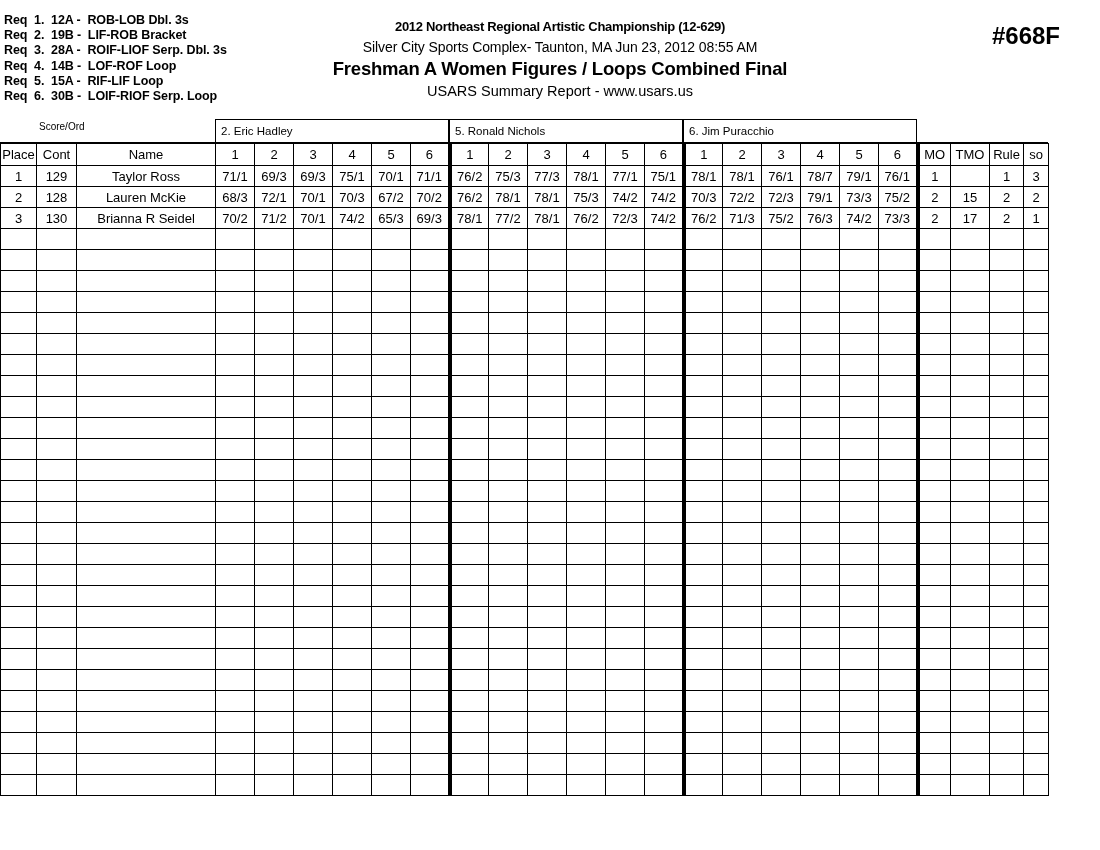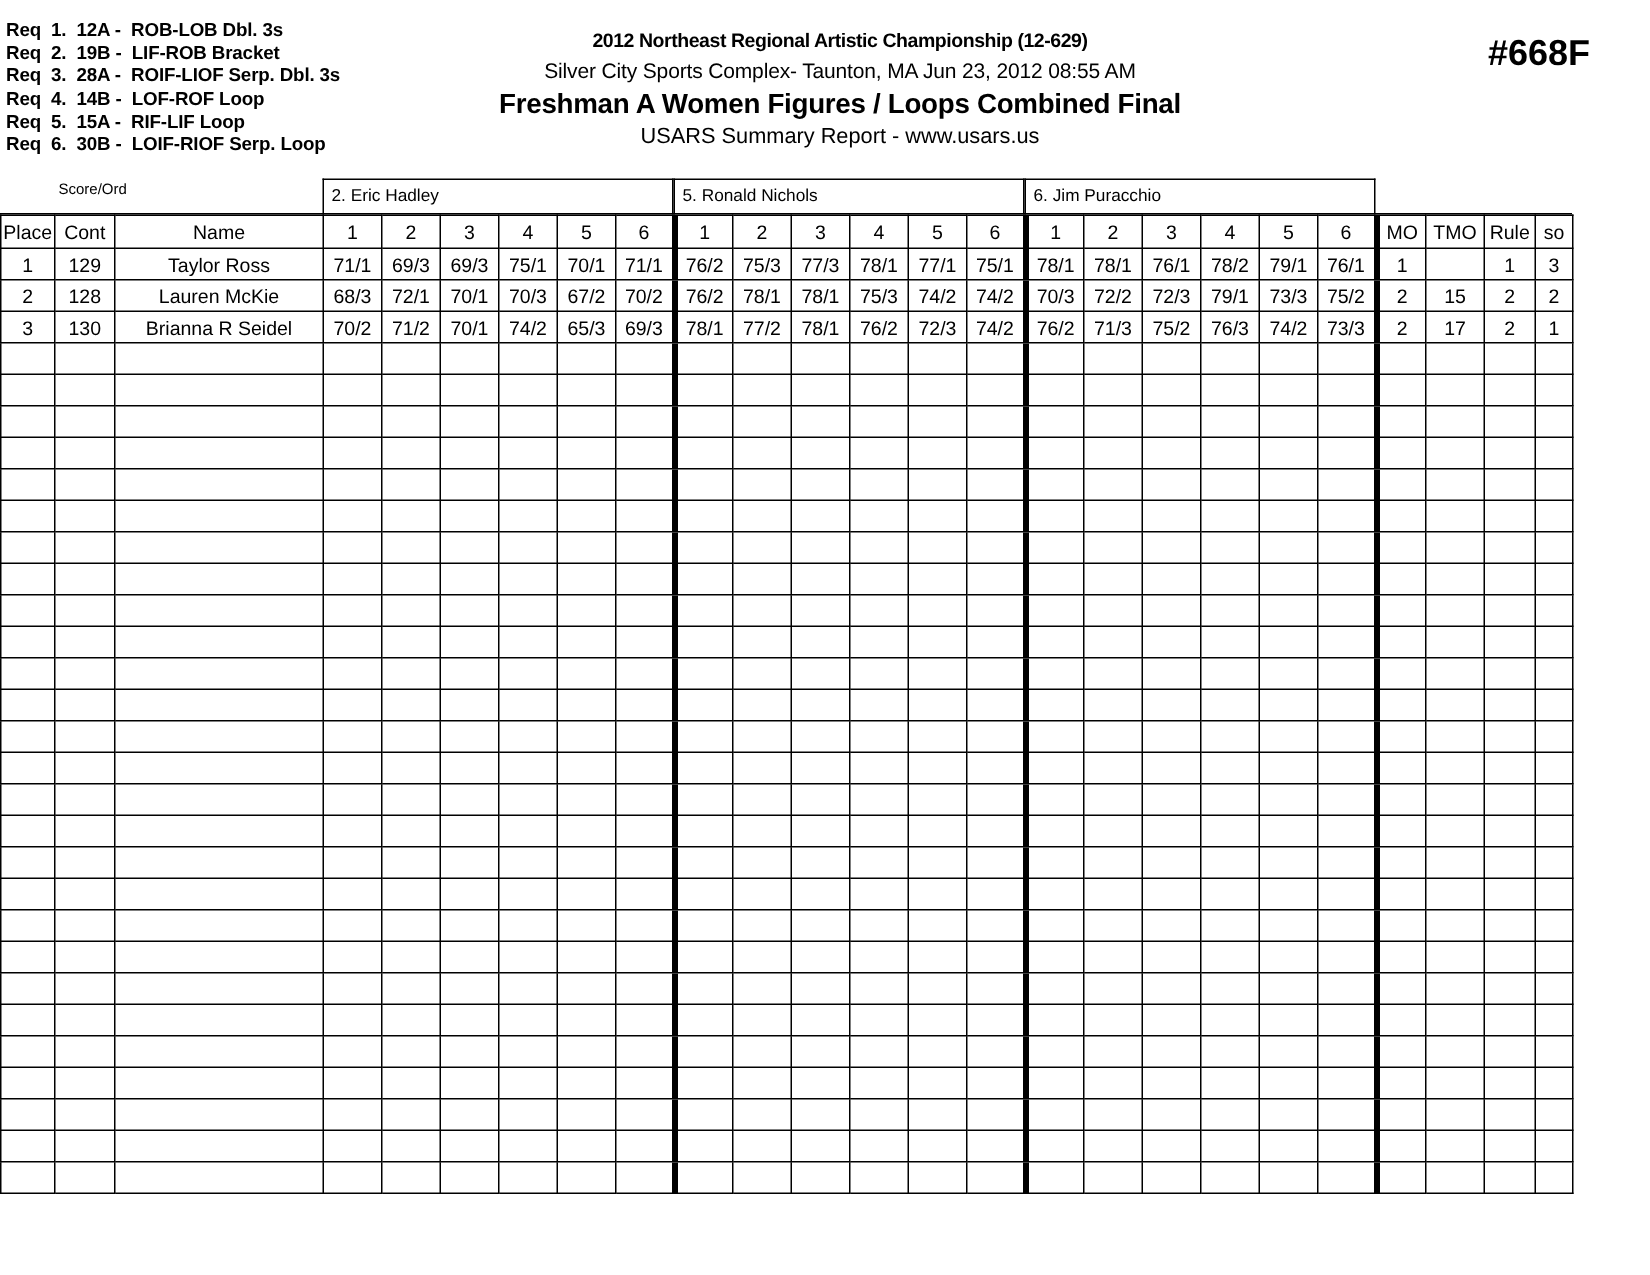--- a/index.html
+++ b/index.html
@@ -285,21 +285,21 @@
         <td class="score-cell">71/1</td>
         <td class="score-cell sep-left">76/2</td>
         <td class="score-cell">75/3</td>
         <td class="score-cell">77/3</td>
         <td class="score-cell">78/1</td>
         <td class="score-cell">77/1</td>
         <td class="score-cell">75/1</td>
         <td class="score-cell sep-left">78/1</td>
         <td class="score-cell">78/1</td>
         <td class="score-cell">76/1</td>
-        <td class="score-cell">78/2</td>
+        <td class="score-cell">78/7</td>
         <td class="score-cell">79/1</td>
         <td class="score-cell">76/1</td>
         <td class="tot-cell sep-left">1</td>
         <td class="tot-cell">&nbsp;</td>
         <td class="tot-cell">1</td>
         <td class="tot-cell">3</td>
       </tr>
       <tr>
         <td class="rank-num">2</td>
         <td class="cont-num">128</td>

